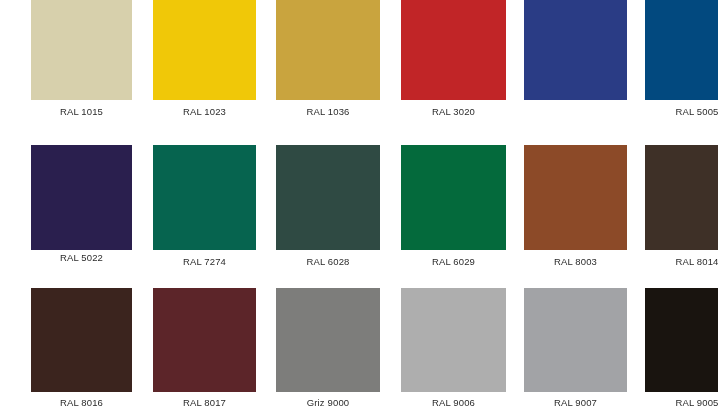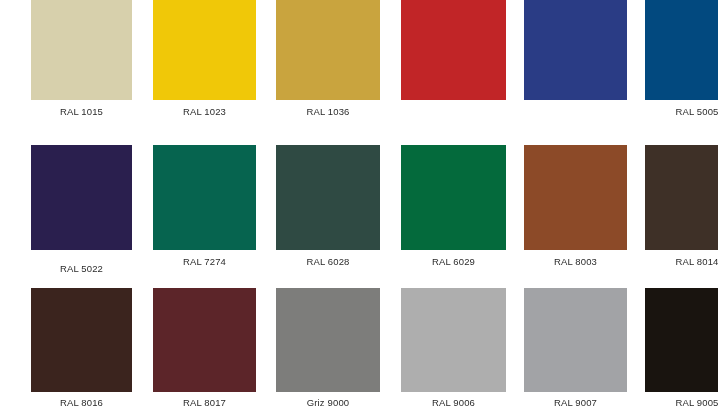--- a/index.html
+++ b/index.html
@@ -55,31 +55,32 @@
     <div class="swatch-cell" style="left: 122px; top: 0px; width: 103px; height: 420px;">
       <div class="swatch-chip" title="#f0c808" style="top: -4px; height: 104px; background: rgb(240, 200, 8);"></div>
       <div class="swatch-label" style="top: 106px;">RAL 1023</div>
     </div>
     <div class="swatch-cell" style="left: 245px; top: 0px; width: 104px; height: 420px;">
       <div class="swatch-chip" title="#c9a43e" style="top: -4px; height: 104px; background: rgb(201, 164, 62);"></div>
       <div class="swatch-label" style="top: 106px;">RAL 1036</div>
     </div>
     <div class="swatch-cell" style="left: 370px; top: 0px; width: 105px; height: 420px;">
       <div class="swatch-chip" title="#c12527" style="top: -4px; height: 104px; background: rgb(193, 37, 39);"></div>
+      <div class="swatch-label" style="top: 106px;">RAL 3020</div>
     </div>
     <div class="swatch-cell" style="left: 493px; top: 0px; width: 103px; height: 420px;">
       <div class="swatch-chip" title="#2a3c85" style="top: -4px; height: 104px; background: rgb(42, 60, 133);"></div>
     </div>
     <div class="swatch-cell" style="left: 614px; top: 0px; width: 104px; height: 420px;">
       <div class="swatch-chip" title="#02497f" style="top: -4px; height: 104px; background: rgb(2, 73, 127);"></div>
       <div class="swatch-label" style="top: 106px;">RAL 5005</div>
     </div>
     <div class="swatch-cell" style="left: 0px; top: 0px; width: 101px; height: 420px;">
       <div class="swatch-chip" title="#2a1f4e" style="top: 145px; height: 105px; background: rgb(42, 31, 78);"></div>
-      <div class="swatch-label" style="top: 263px;">RAL 5022</div>
+      <div class="swatch-label" style="top: 252px;">RAL 5022</div>
     </div>
     <div class="swatch-cell" style="left: 122px; top: 0px; width: 103px; height: 420px;">
       <div class="swatch-chip" title="#06644f" style="top: 145px; height: 105px; background: rgb(6, 100, 79);"></div>
       <div class="swatch-label" style="top: 256px;">RAL 7274</div>
     </div>
     <div class="swatch-cell" style="left: 245px; top: 0px; width: 104px; height: 420px;">
       <div class="swatch-chip" title="#2f4a43" style="top: 145px; height: 105px; background: rgb(47, 74, 67);"></div>
       <div class="swatch-label" style="top: 256px;">RAL 6028</div>
     </div>
     <div class="swatch-cell" style="left: 370px; top: 0px; width: 105px; height: 420px;">

